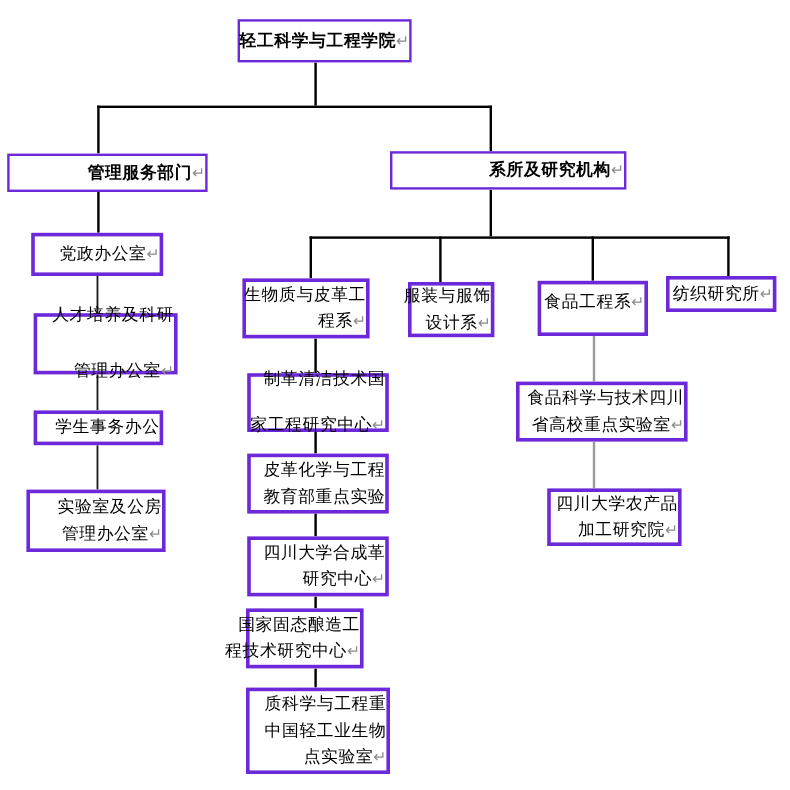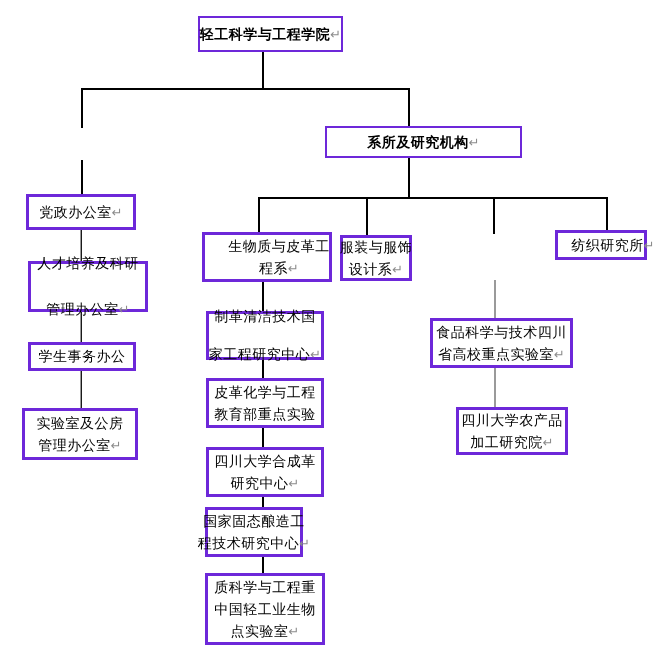--- a/index.html
+++ b/index.html
@@ -11,21 +11,21 @@
     color:#000;
     overflow:hidden;
   }
   .box {
     position:absolute;
     box-sizing:border-box;
     background:#ffffff;
     border:3px solid #6d28d9;
     display:flex;
     flex-direction:column;
-    align-items:center;
+    align-items:flex-end;
     justify-content:center;
     text-align:center;
     font-size:14px;
     line-height:22px;
     letter-spacing:0.5px;
     white-space:nowrap;
   }
   .box.bold {
     font-weight:bold;
     border-width:2px;
@@ -76,46 +76,52 @@
   <div class="ln v" style="left:262px;top:497px;height:10px;"></div>
   <div class="ln v" style="left:262px;top:557px;height:16px;"></div>
 
   <div class="ln v gray" style="left:494px;top:280px;height:38px;"></div>
   <div class="ln v gray" style="left:494px;top:368px;height:39px;"></div>
 
   <div class="box bold" style="left:198px;top:16px;width:145px;height:36px;">
     <span class="line-text"><span>轻工科学与工程学院</span><span class="mark">↵</span></span>
   </div>
 
+  <div class="box bold" style="left:6px;top:128px;width:167px;height:32px;">
+    <span class="line-text"><span>管理服务部门</span><span class="mark">↵</span></span>
+  </div>
   <div class="box bold" style="left:325px;top:126px;width:197px;height:32px;">
     <span class="line-text"><span>系所及研究机构</span><span class="mark">↵</span></span>
   </div>
 
   <div class="box" style="left:26px;top:194px;width:110px;height:36px;">
     <span class="line-text"><span>党政办公室</span><span class="mark">↵</span></span>
   </div>
   <div class="box" style="left:28px;top:261px;width:120px;height:51px;gap:24px;">
     <span class="line-text"><span>人才培养及科研</span></span>
     <span class="line-text"><span>管理办公室</span><span class="mark">↵</span></span>
   </div>
   <div class="box" style="left:28px;top:342px;width:108px;height:29px;">
     <span class="line-text"><span>学生事务办公</span><span class="mark"></span></span>
   </div>
   <div class="box" style="left:22px;top:408px;width:116px;height:52px;">
     <span class="line-text"><span>实验室及公房</span></span>
     <span class="line-text"><span>管理办公室</span><span class="mark">↵</span></span>
   </div>
 
-  <div class="box" style="left:202px;top:232px;width:130px;height:50px;padding-left:24px;">
+  <div class="box" style="left:202px;top:232px;width:106px;height:50px;padding-left:24px;">
     <span class="line-text"><span>生物质与皮革工</span></span>
     <span class="line-text"><span>程系</span><span class="mark">↵</span></span>
   </div>
   <div class="box" style="left:340px;top:235px;width:72px;height:46px;">
     <span class="line-text"><span>服装与服饰</span></span>
     <span class="line-text"><span>设计系</span><span class="mark">↵</span></span>
+  </div>
+  <div class="box top-align" style="left:448px;top:234px;width:92px;height:46px;">
+    <span class="line-text"><span>食品工程系</span><span class="mark">↵</span></span>
   </div>
   <div class="box" style="left:555px;top:230px;width:92px;height:30px;padding-left:24px;">
     <span class="line-text"><span>纺织研究所</span><span class="mark">↵</span></span>
   </div>
 
   <div class="box" style="left:206px;top:311px;width:118px;height:49px;gap:16px;">
     <span class="line-text"><span>制革清洁技术国</span></span>
     <span class="line-text"><span>家工程研究中心</span><span class="mark">↵</span></span>
   </div>
   <div class="box" style="left:206px;top:378px;width:118px;height:50px;">

